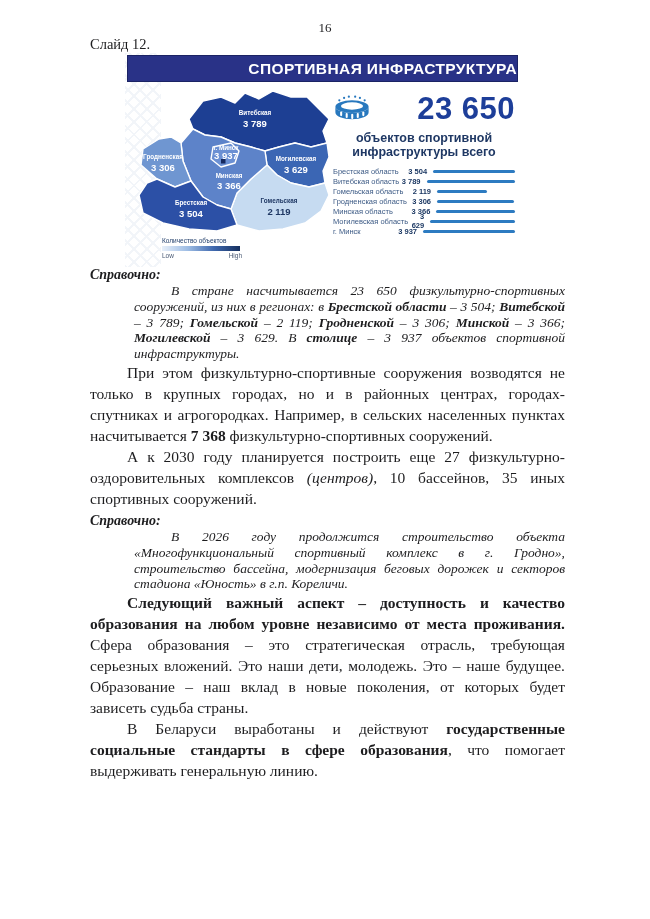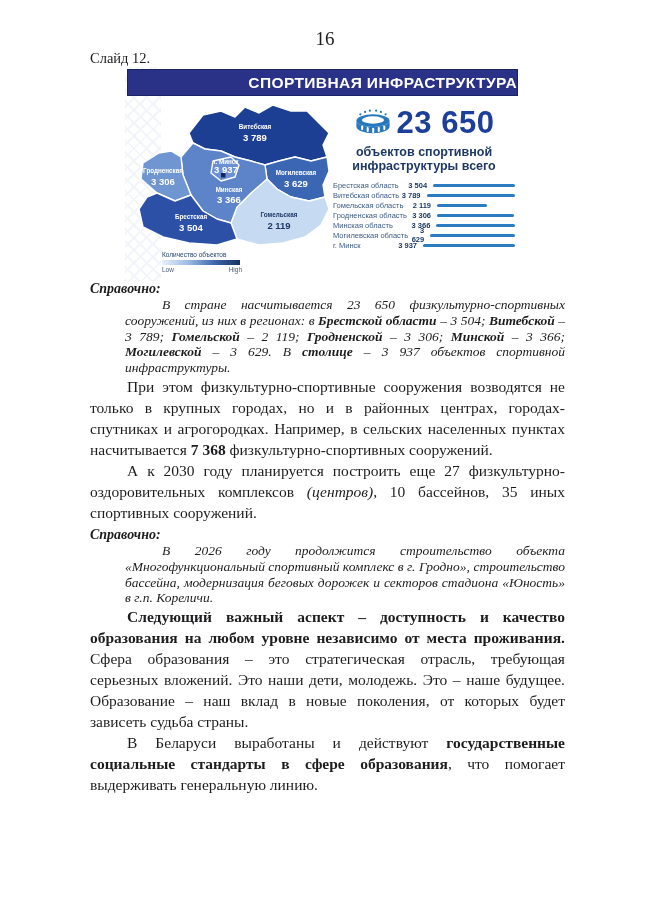--- a/index.html
+++ b/index.html
@@ -1,18 +1,18 @@
 <!DOCTYPE html>
 <html><head>
 <meta charset="utf-8">
 <style>
   html,body{margin:0;padding:0;background:#fff;}
   .page{position:relative;width:650px;height:919px;background:#fff;overflow:hidden;
         font-family:"Liberation Serif",serif;color:#1d1d1f;}
-  .pageno{padding-top:28px;text-align:center;font-size:19px;}
+  .pageno{padding-top:20px;text-align:center;font-size:13px;}
   .content{margin-left:90px;margin-right:85px;}
   .slide-caption{margin:16px 0 10px 37px;font-size:14.5px;}
 
   
   .slide{position:relative;margin-left:35px;width:395px;height:214px;background:#fff;
          font-family:"Liberation Sans",sans-serif;overflow:hidden;}
   .ornament{position:absolute;left:0;top:0;bottom:0;width:36px;opacity:.5;
     background-image:
       repeating-linear-gradient(45deg,#e7ecf4 0 2px,transparent 2px 9px),
       repeating-linear-gradient(135deg,#e7ecf4 0 2px,transparent 2px 9px);}
@@ -23,40 +23,40 @@
   .map-label{font-size:6.3px;font-weight:600;fill:#fff;text-anchor:middle;}
   .map-value{font-size:9.5px;font-weight:800;fill:#fff;text-anchor:middle;}
   .map-label.dark{fill:#1f3864;}
   .map-value.dark{fill:#1f3864;}
   .legend{position:absolute;left:37px;top:184px;width:80px;}
   .legend-title{font-size:6.5px;color:#27436e;margin-bottom:2px;}
   .legend-bar{width:78px;height:5px;background:linear-gradient(90deg,#e8f0fa,#9dbce4,#3f68ae,#16305f);}
   .legend-ends{display:flex;justify-content:space-between;font-size:6.5px;color:#4a5a74;margin-top:1px;}
 
   .right-col{position:absolute;left:208px;top:36px;width:182px;}
-  .total-row{display:flex;align-items:center;justify-content:center;gap:5px;height:40px;}
+  .total-row{display:flex;align-items:center;justify-content:space-between;gap:5px;height:40px;}
   .stadium{width:38px;height:32px;flex:0 0 auto;}
   .total-value{font-size:31px;font-weight:800;color:#1d3e99;letter-spacing:.5px;}
   .total-label{margin-top:2px;text-align:center;font-size:12.5px;font-weight:700;
                color:#1f3864;line-height:1.12;}
   .bars{margin-top:7px;}
   .bar-row{display:flex;align-items:center;height:10px;font-size:7.5px;}
   .bar-label{width:73px;color:#3c5a85;white-space:nowrap;}
   .bar-value{width:25px;text-align:right;font-weight:bold;color:#16335f;margin-right:6px;}
   .bar{height:3px;background:#2d7bc1;border-radius:2px;flex:0 0 auto;}
   .rural{display:flex;align-items:center;gap:5px;margin-top:7px;font-size:9px;color:#1f3864;}
   .rural b{font-weight:800;}
   .wheat{width:13px;height:18px;flex:0 0 auto;}
 
   
   .doc p{margin:0;}
   .body-p{font-size:15.5px;line-height:21px;text-align:justify;text-indent:37px;}
   .ref-label{font-size:14px;font-weight:bold;font-style:italic;margin-top:26px;}
   .ref-label.second{margin-top:4px;}
-  .ref-block{margin-left:35px;font-size:13.5px;font-style:italic;line-height:15.8px;
+  .ref-block{margin-left:44px;font-size:13.5px;font-style:italic;line-height:15.8px;
              text-align:justify;}
   .ref-block p{text-indent:37px;}
   .p-after-ref{margin-top:3px;}
   .gap-top{margin-top:17px;}
 </style>
 </head>
 <body>
 
 <div class="page">
   <div class="pageno">16</div>

